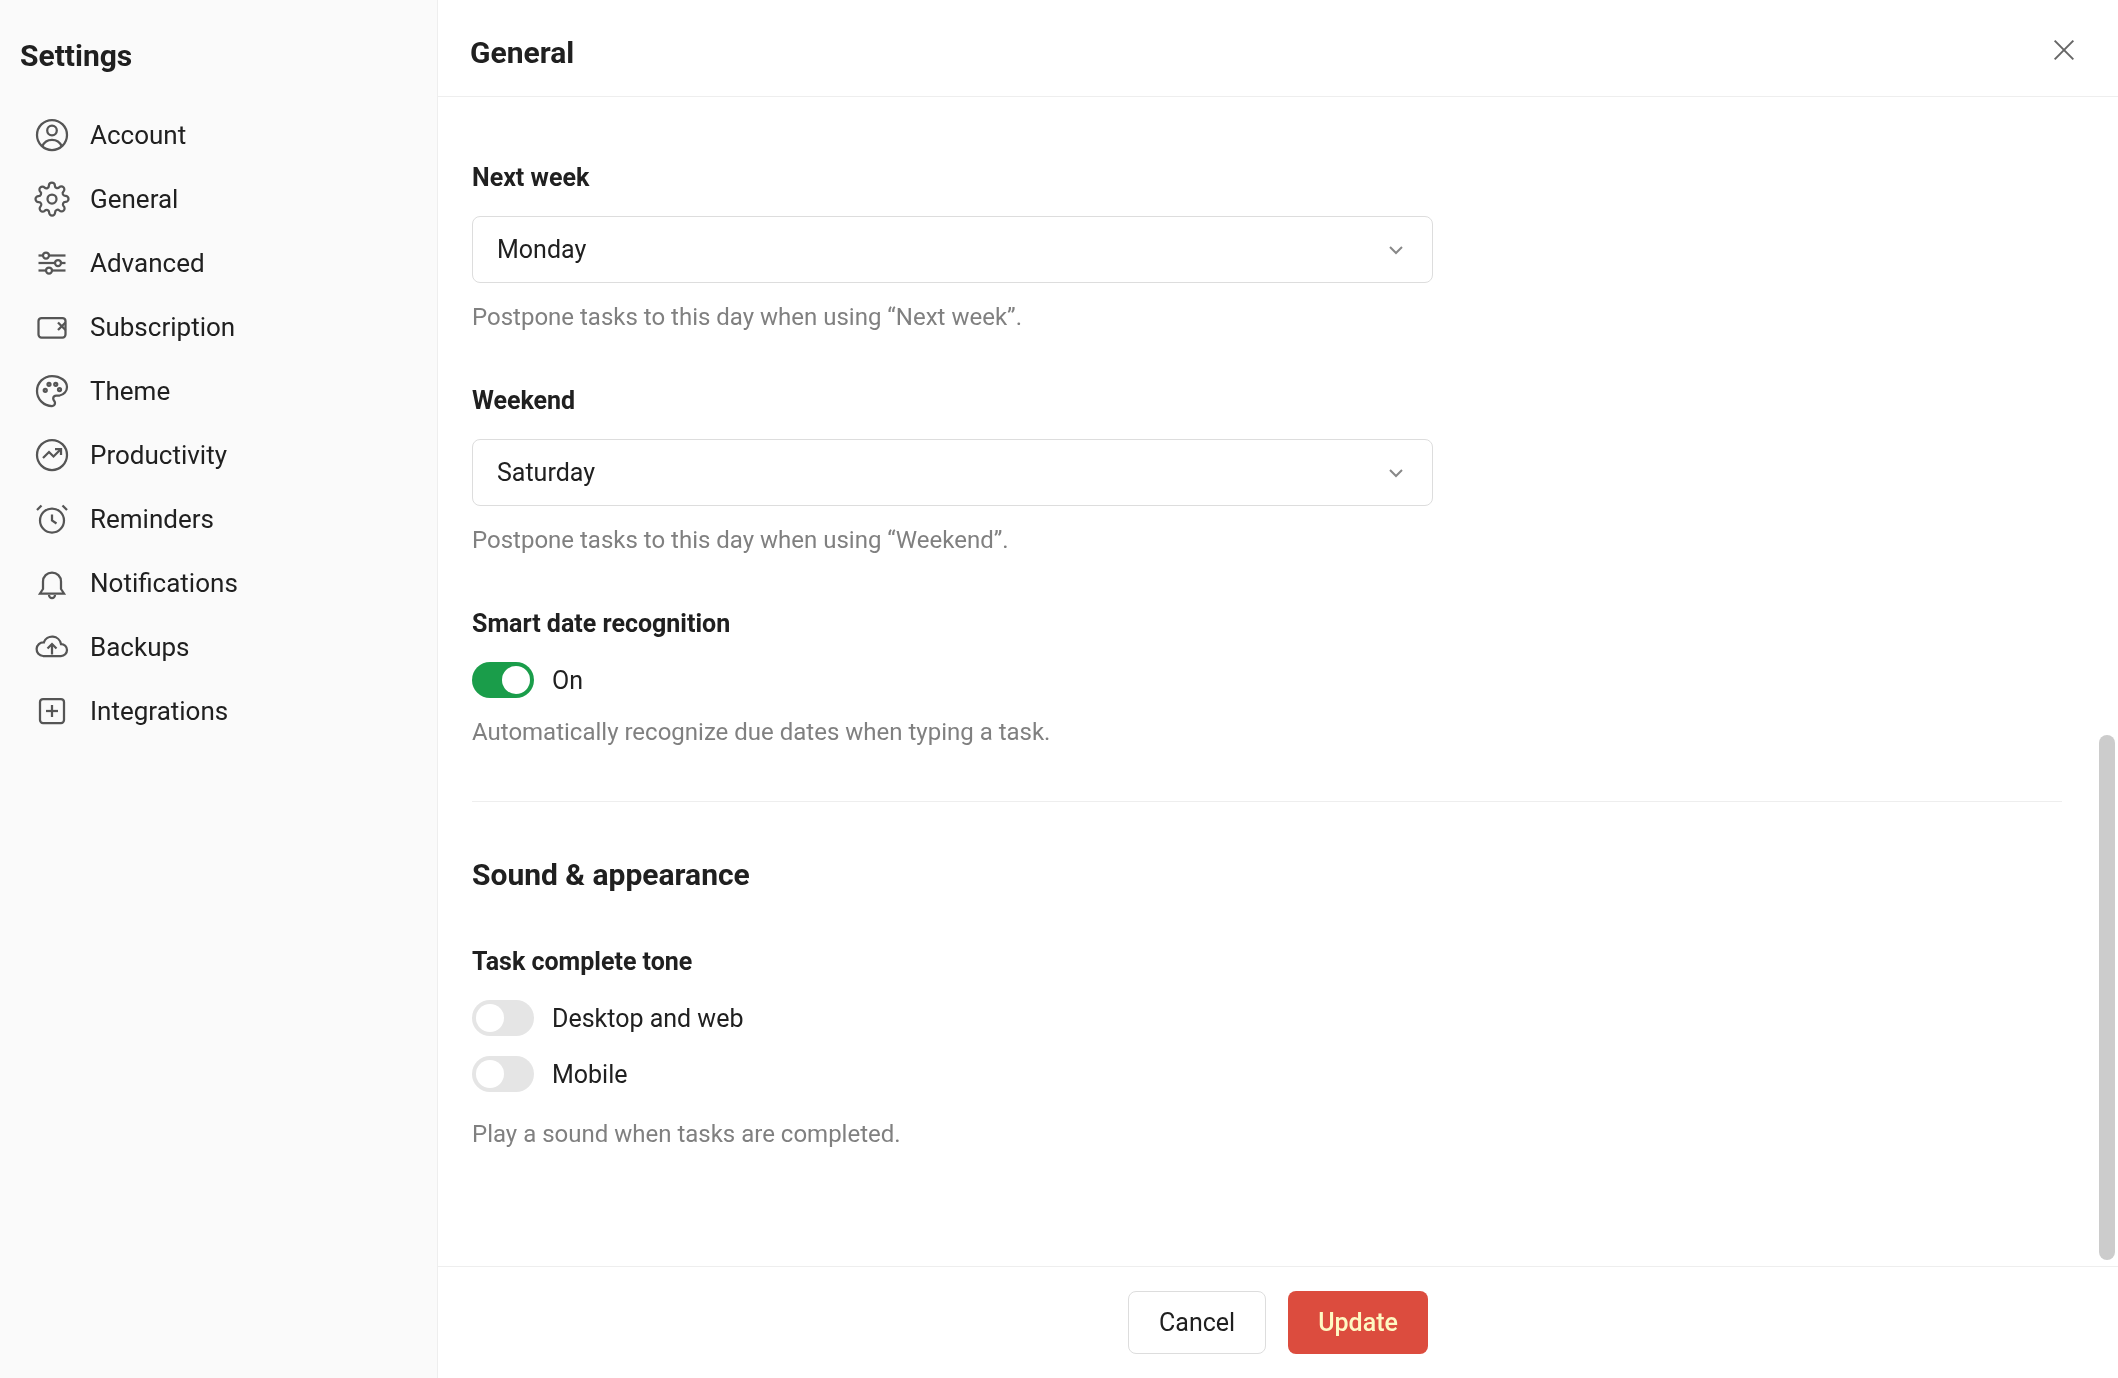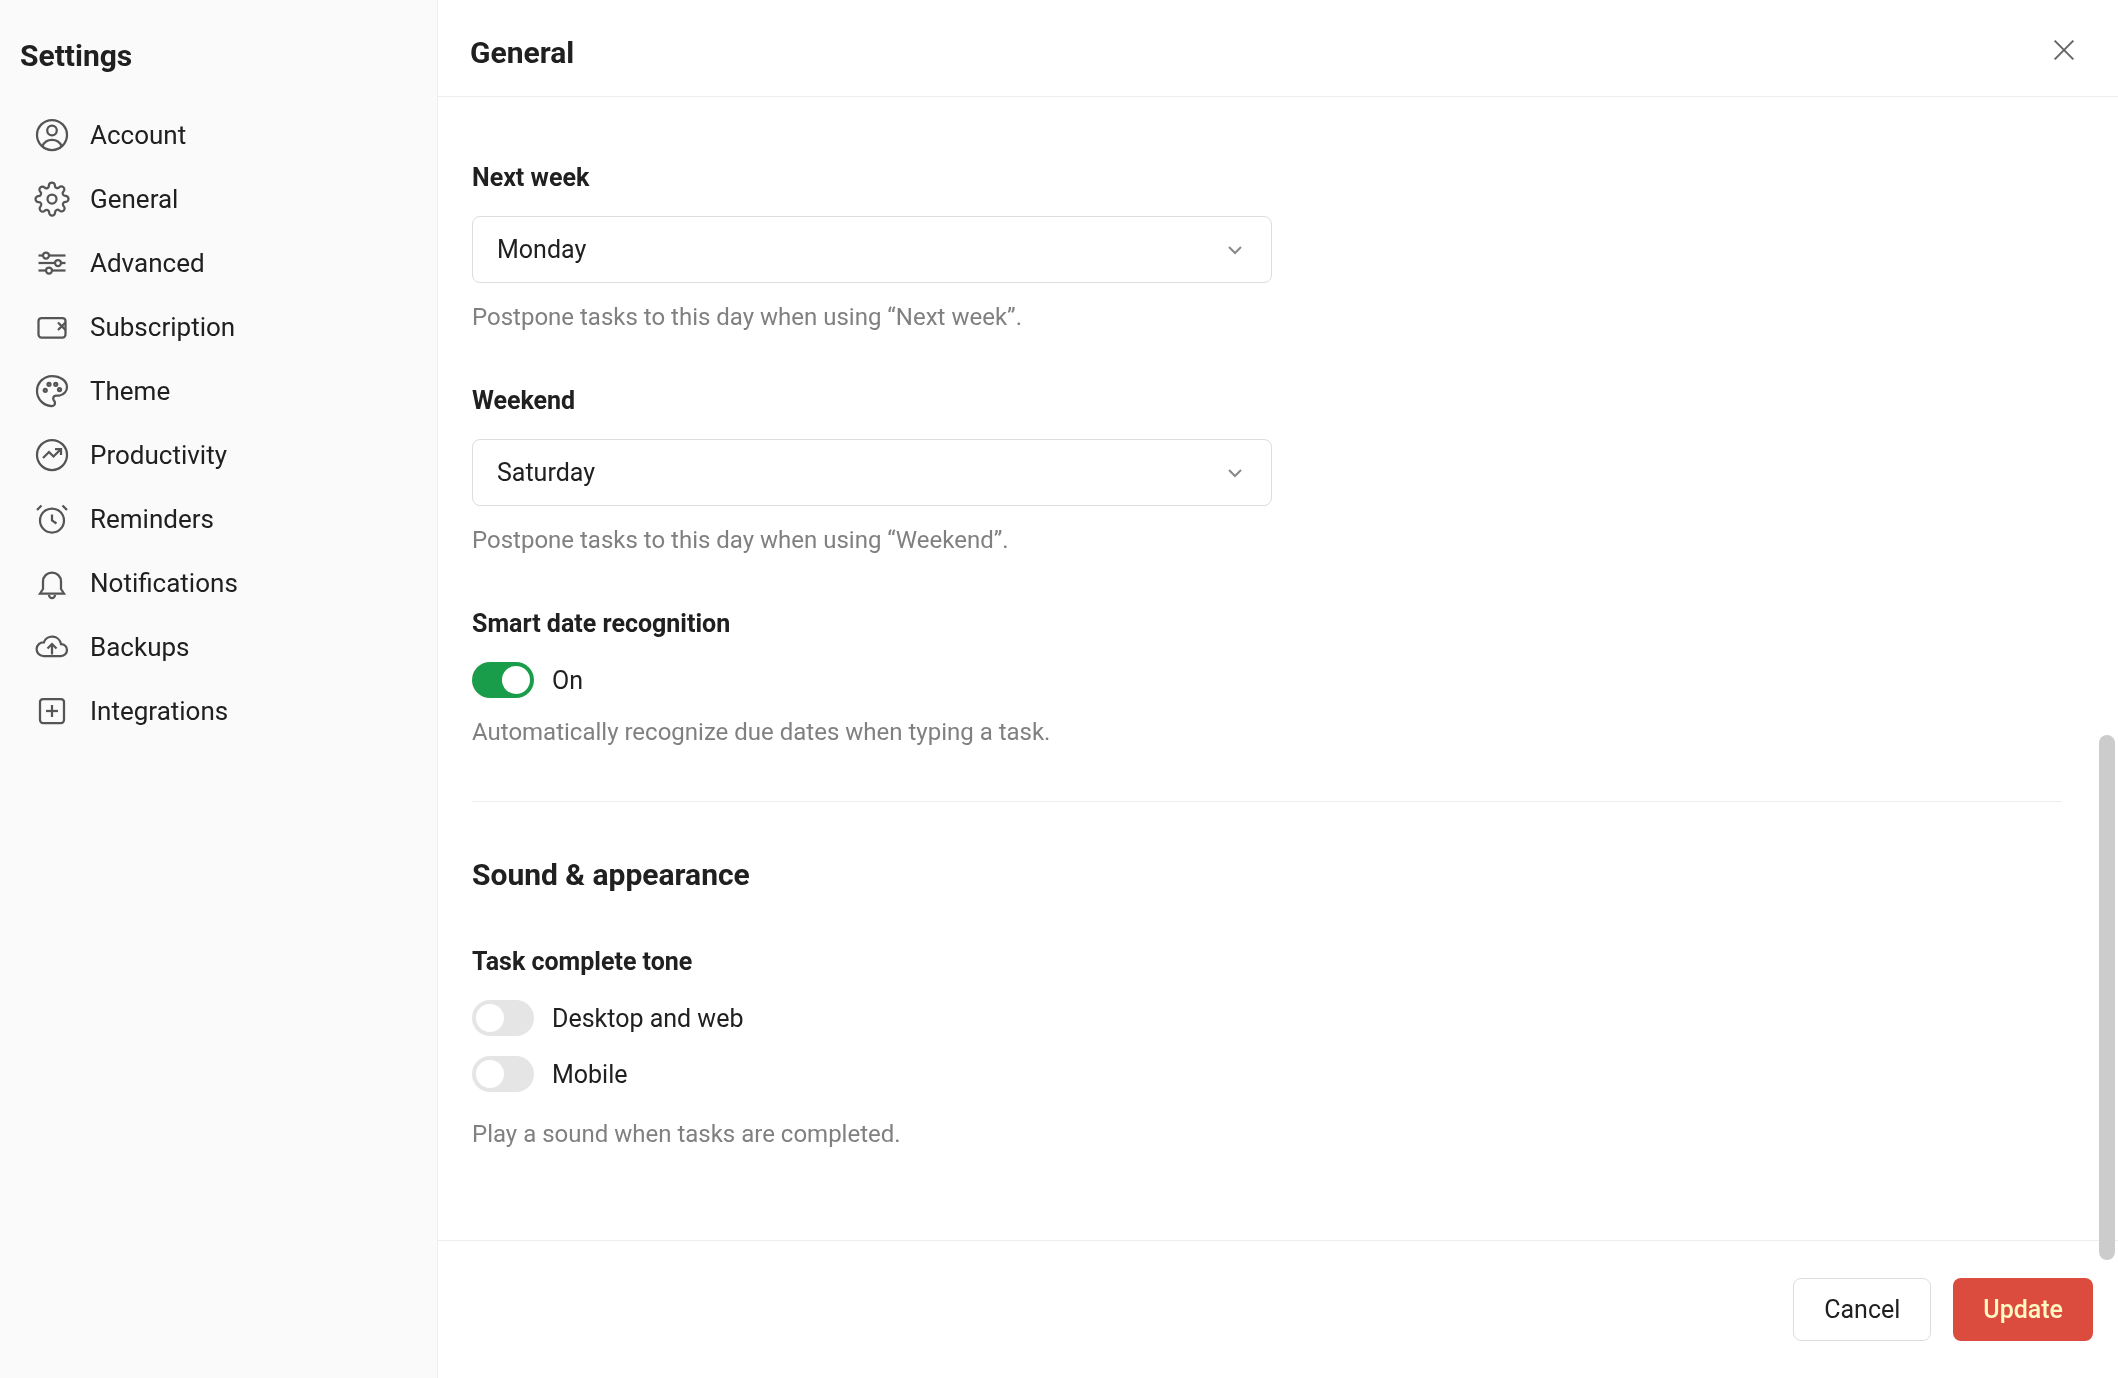--- a/index.html
+++ b/index.html
@@ -99,21 +99,21 @@
     .section-group {
       max-width: 1590px;
       margin-top: 16px;
     }
     .field-label {
       font-size: 25px;
       font-weight: 700;
       margin-bottom: 24px;
     }
     .select-box {
-      width: 800px;
+      width: 961px;
       border: 1px solid #ddd;
       border-radius: 8px;
       padding: 18px 24px;
       font-size: 25px;
       display: flex;
       align-items: center;
       justify-content: space-between;
       cursor: pointer;
       background: #fff;
     }
@@ -181,23 +181,23 @@
       background: #eee;
       margin: 55px 0;
     }
     .section-header {
       font-size: 30px;
       font-weight: 700;
       margin-bottom: 55px;
     }
     .footer {
       border-top: 1px solid #eee;
-      padding: 37px 25px;
-      display: flex;
-      justify-content: flex-end;
+      padding: 24px 25px;
+      display: flex;
+      justify-content: center;
       gap: 22px;
     }
     .btn {
       padding: 16px 30px;
       font-size: 25px;
       border-radius: 8px;
       cursor: pointer;
       border: none;
       font-family: inherit;
     }

